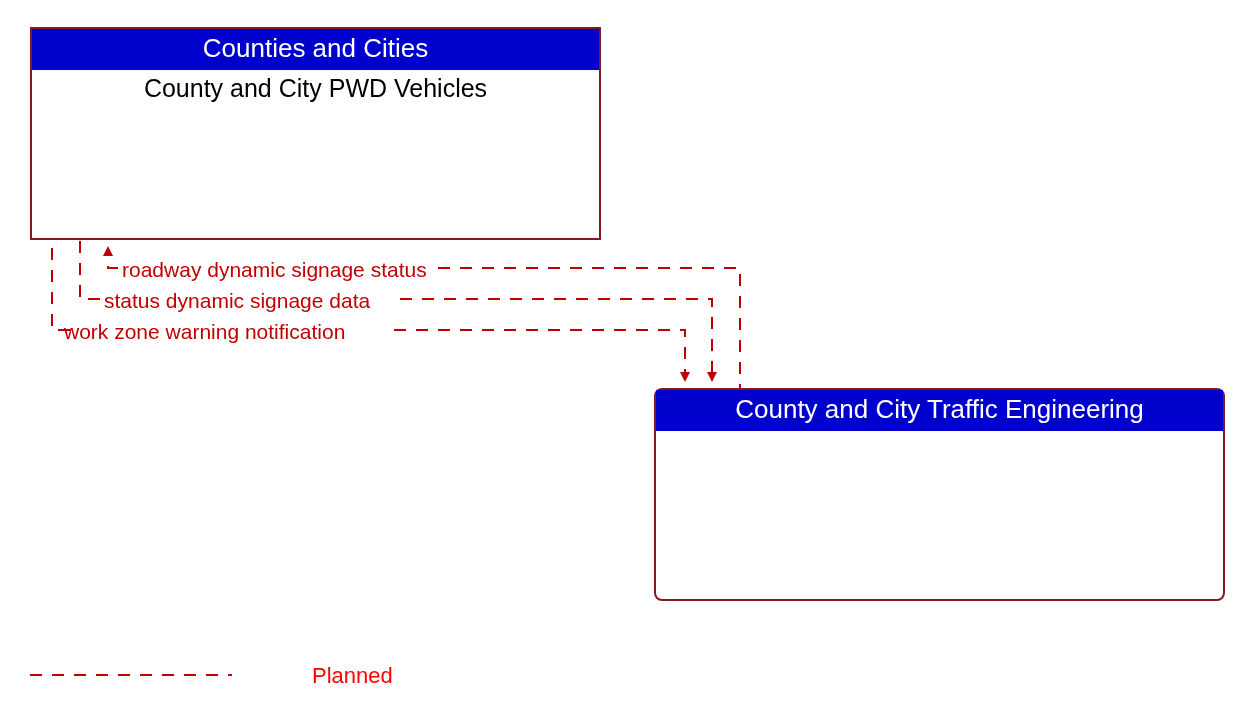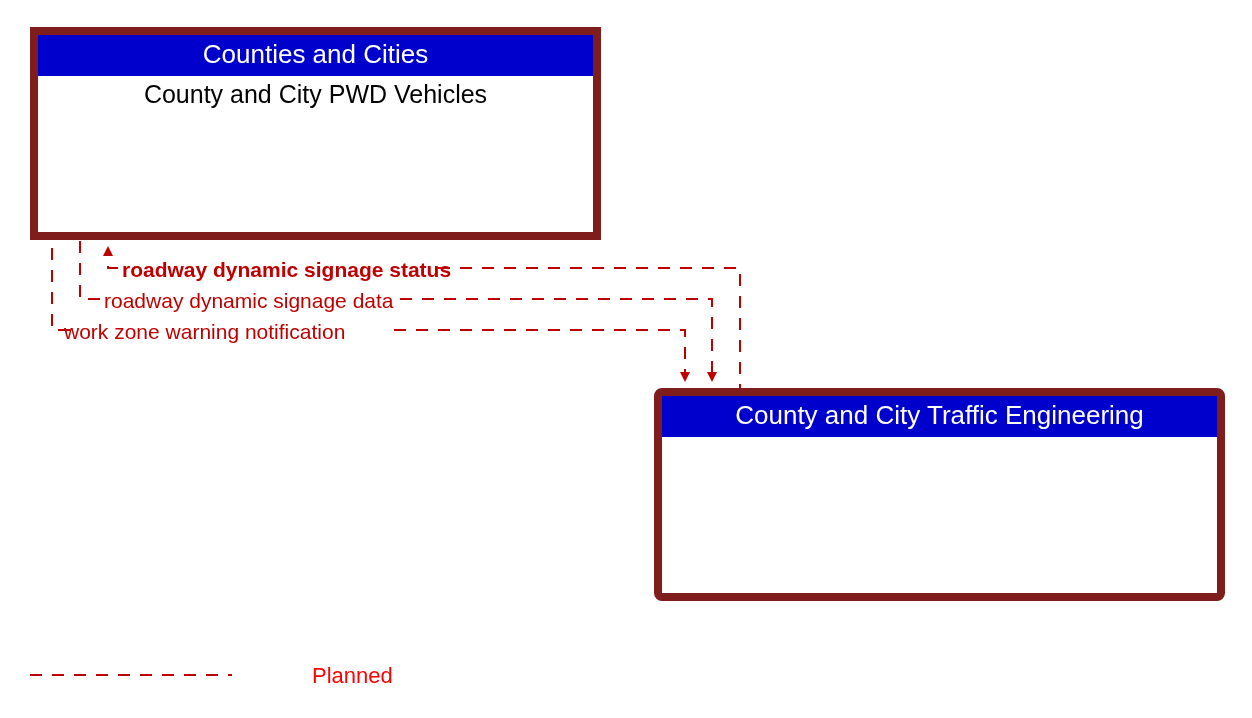--- a/index.html
+++ b/index.html
@@ -6,21 +6,21 @@
     margin: 0;
     padding: 0;
     width: 1252px;
     height: 718px;
     background: #ffffff;
     font-family: Arial, Helvetica, sans-serif;
     position: relative;
   }
   .box {
     position: absolute;
-    border: 8px solid #7f1d1d;
+    border: 2px solid #7f1d1d;
     background: #fff;
     box-sizing: border-box;
   }
   .box-header {
     background: #0000cc;
     color: #fff;
     font-size: 26px;
     text-align: center;
     padding: 4px 4px 6px 4px;
     font-weight: normal;
@@ -56,22 +56,22 @@
 
 <div class="box" style="left:30px; top:27px; width:571px; height:213px;">
   <div class="box-header">Counties and Cities</div>
   <div class="box-body">County and City PWD Vehicles</div>
 </div>
 
 <div class="box" style="left:654px; top:388px; width:571px; height:213px;border-radius:8px;">
   <div class="box-header">County and City Traffic Engineering</div>
 </div>
 
-<div class="flow-label" style="left:122px; top:258px;font-weight:bold;">roadway dynamic signage status</div>
-<div class="flow-label" style="left:104px; top:289px;">roadway dynamic signage data</div>
+<div class="flow-label" style="left:122px; top:258px;">roadway dynamic signage status</div>
+<div class="flow-label" style="left:104px; top:289px;">status dynamic signage data</div>
 <div class="flow-label" style="left:58px; top:320px;margin-left:6px;">work zone warning notification</div>
 
 <div class="legend-label" style="left:268px; top:663px;margin-left:44px;">Planned</div>
 
 <svg class="connections" viewBox="0 0 1252 718">
   <defs>
     <marker id="arrow" markerWidth="10" markerHeight="10" refX="6" refY="5" orient="auto" markerUnits="userSpaceOnUse">
       <path d="M0,0 L10,5 L0,10 Z" fill="#c00000"></path>
     </marker>
   </defs>

